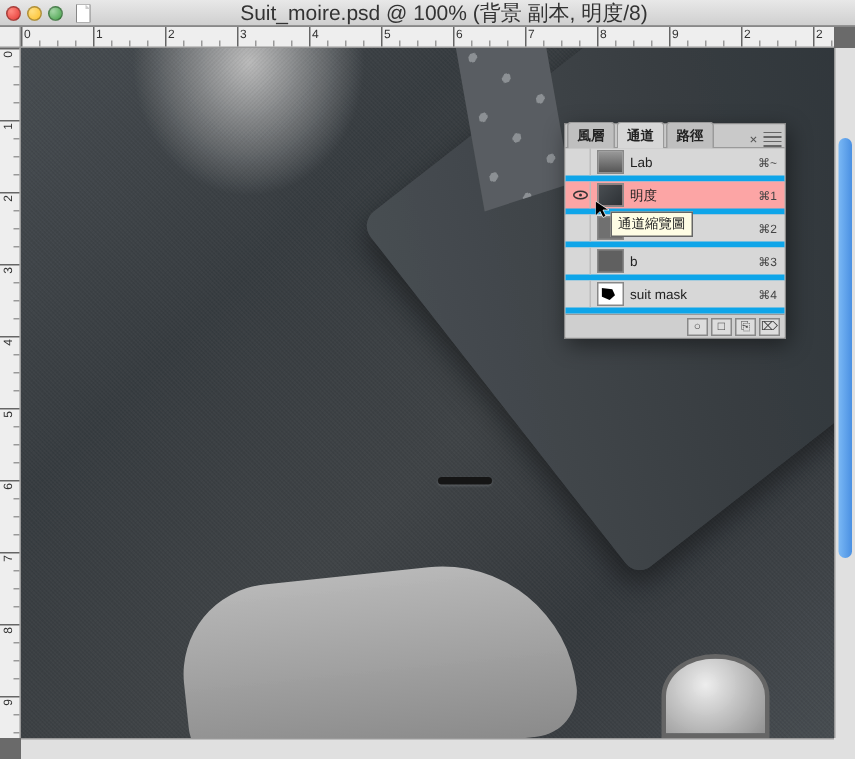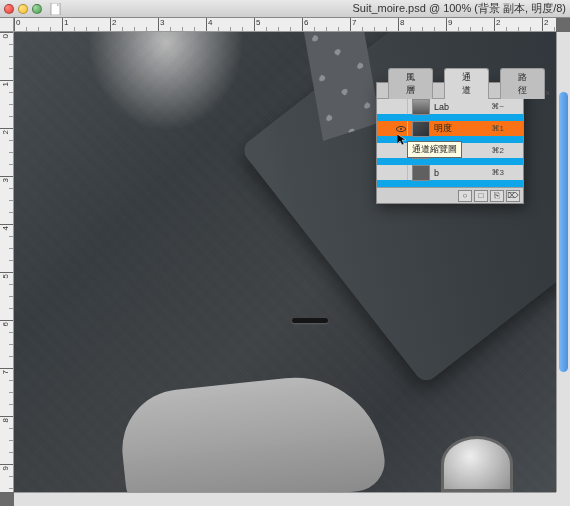--- a/index.html
+++ b/index.html
@@ -6,21 +6,21 @@
 body { width: 570px; height: 506px; overflow: hidden; font-family: "Lucida Grande", sans-serif; font-size: 10px; background: #6a6a6a; }
 
 
 .title-bar { height: 18px; background: linear-gradient(#e8e8e8, #cfcfcf); border-bottom: 1px solid #888; display: flex; align-items: center; padding: 0 4px; }
 .traffic-lights { display: flex; gap: 4px; margin-right: 8px; }
 .tl { width: 10px; height: 10px; border-radius: 50%; border: 0.5px solid rgba(0,0,0,0.3); }
 .tl.close { background: radial-gradient(circle at 30% 30%, #ff8a80, #e53935); }
 .tl.min { background: radial-gradient(circle at 30% 30%, #ffe082, #fbc02d); }
 .tl.max { background: radial-gradient(circle at 30% 30%, #a5d6a7, #43a047); }
 .doc-icon { width: 12px; height: 12px; margin-right: 4px; }
-.title-text { color: #333; font-size: 11px; flex: 1; text-align: right; margin-left: -40px; }
+.title-text { color: #333; font-size: 14px; flex: 1; text-align: center; margin-left: -40px; }
 
 
 .ruler-h { position: absolute; top: 18px; left: 14px; right: 14px; height: 14px; background: #eee; border-bottom: 1px solid #999; overflow: hidden; }
 .ruler-v { position: absolute; top: 32px; left: 0; bottom: 14px; width: 14px; background: #eee; border-right: 1px solid #999; overflow: hidden; }
 .ruler-corner { position: absolute; top: 18px; left: 0; width: 14px; height: 14px; background: #eee; border-right: 1px solid #999; border-bottom: 1px solid #999; }
 .tick-h { position: absolute; top: 0; width: 1px; height: 14px; background: #666; }
 .tick-h.minor { height: 5px; top: 9px; background: #999; }
 .tick-v { position: absolute; left: 0; height: 1px; width: 14px; background: #666; }
 .tick-v.minor { width: 5px; left: 9px; background: #999; }
 .tick-label-h { position: absolute; top: 0; font-size: 8px; color: #333; transform: translateX(2px); }
@@ -49,27 +49,27 @@
 
 
 .scroll-v { position: absolute; top: 32px; right: 0; bottom: 14px; width: 14px; background: #e0e0e0; border-left: 1px solid #999; }
 .scroll-v .thumb { position: absolute; left: 2px; right: 2px; top: 60px; height: 280px; background: linear-gradient(90deg, #7ab8f5, #4a90e2); border-radius: 5px; }
 .scroll-h { position: absolute; bottom: 0; left: 14px; right: 14px; height: 14px; background: #e0e0e0; border-top: 1px solid #999; }
 .scroll-corner { position: absolute; bottom: 0; right: 0; width: 14px; height: 14px; background: #e0e0e0; }
 
 
 .panel { position: absolute; top: 82px; right: 46px; width: 148px; background: #d7d7d7; border: 1px solid #8a8a8a; box-shadow: 2px 4px 14px rgba(0,0,0,0.45); font-size: 9px; color: #222; }
 .panel-tabs { display: flex; height: 16px; background: #c9c9c9; border-bottom: 1px solid #9a9a9a; align-items: flex-end; }
-.panel-tab { padding: 2px 17px; border: 1px solid #9a9a9a; border-bottom: none; background: #bfbfbf; margin-left: 11px; margin-bottom: -1px; border-radius: 3px 3px 0 0; font-size: 9px; }
+.panel-tab { padding: 2px 6px; border: 1px solid #9a9a9a; border-bottom: none; background: #bfbfbf; margin-left: 1px; margin-bottom: -1px; border-radius: 3px 3px 0 0; font-size: 9px; font-weight: bold; }
 .panel-tab.active { background: #d7d7d7; }
 .panel-close { margin-left: auto; margin-right: 4px; font-size: 9px; cursor: pointer; color: #555; }
 .panel-menu { margin-right: 2px; width: 12px; height: 10px; background: repeating-linear-gradient(#666 0 1px, transparent 1px 3px); }
 .channel-list { }
-.channel-row { display: flex; align-items: center; height: 22px; border-bottom: 7px solid #0ea5e9; padding: 0 17px; position: relative; background: #d7d7d7; justify-content: flex-end; }
-.channel-row.selected { background: #f97316; }
+.channel-row { display: flex; align-items: center; height: 22px; border-bottom: 4px solid #0ea5e9; padding: 0 3px; position: relative; background: #d7d7d7; justify-content: flex-end; }
+.channel-row.selected { background: #fca5a5; }
 .eye-col { width: 14px; height: 100%; display: flex; align-items: center; justify-content: center; border-right: 1px solid #bcbcbc; }
 .eye-icon { width: 10px; height: 6px; border: 1px solid #333; border-radius: 50%; position: relative; }
 .eye-icon::after { content:""; position: absolute; top: 1px; left: 3px; width: 2px; height: 2px; background: #333; border-radius: 50%; }
 .thumb-box { width: 18px; height: 16px; border: 1px solid #888; margin: 0 4px; background: #555; }
 .thumb-box.t-lab { background: linear-gradient(#999, #555); }
 .thumb-box.t-light { background: linear-gradient(135deg, #4a4f53,#2d3135); }
 .thumb-box.t-a { background: #707070; }
 .thumb-box.t-b { background: #606060; }
 .thumb-box.t-mask { background: #fff; position: relative; }
 .thumb-box.t-mask::after { content:""; position:absolute; top:3px; left:2px; width:9px; height:8px; background:#000; clip-path: polygon(0 0, 80% 10%, 100% 60%, 60% 100%, 0 70%); }
@@ -261,20 +261,26 @@
         <div class="thumb-box t-a"></div>
         <div class="channel-name">a</div>
         <div class="channel-short">⌘2</div>
       </div>
       <div class="channel-row">
         <div class="eye-col"></div>
         <div class="thumb-box t-b"></div>
         <div class="channel-name">b</div>
         <div class="channel-short">⌘3</div>
       </div>
+      <div class="channel-row">
+        <div class="eye-col"></div>
+        <div class="thumb-box t-mask"></div>
+        <div class="channel-name">suit mask</div>
+        <div class="channel-short">⌘4</div>
+      </div>
     </div>
   <div class="panel-footer" id="panel-footer">
       <div class="foot-btn">○</div>
       <div class="foot-btn">□</div>
       <div class="foot-btn">⎘</div>
       <div class="foot-btn">⌦</div>
     </div>
 </div>
 
 </body></html>

